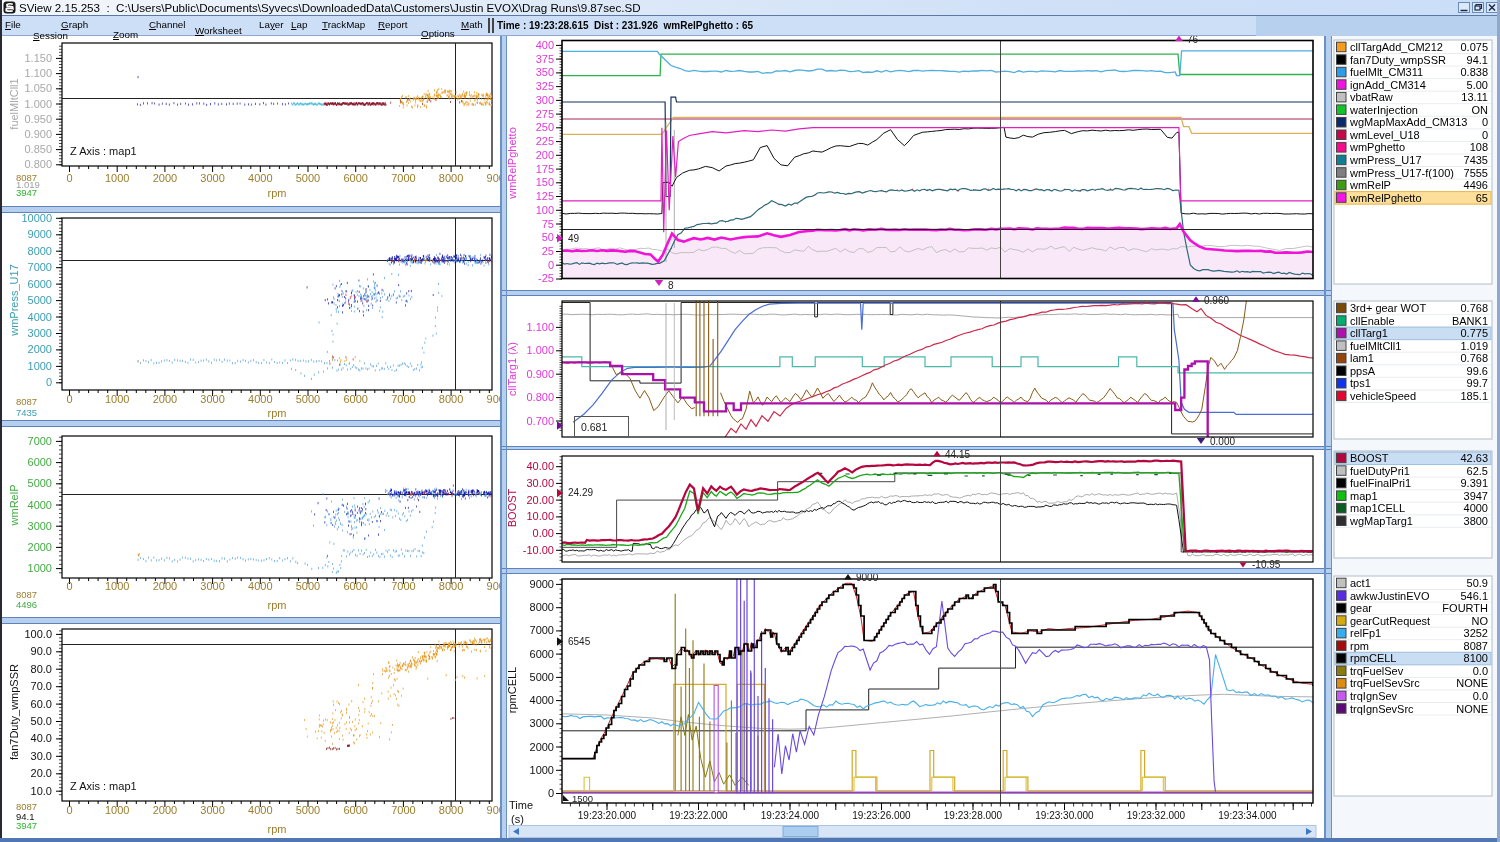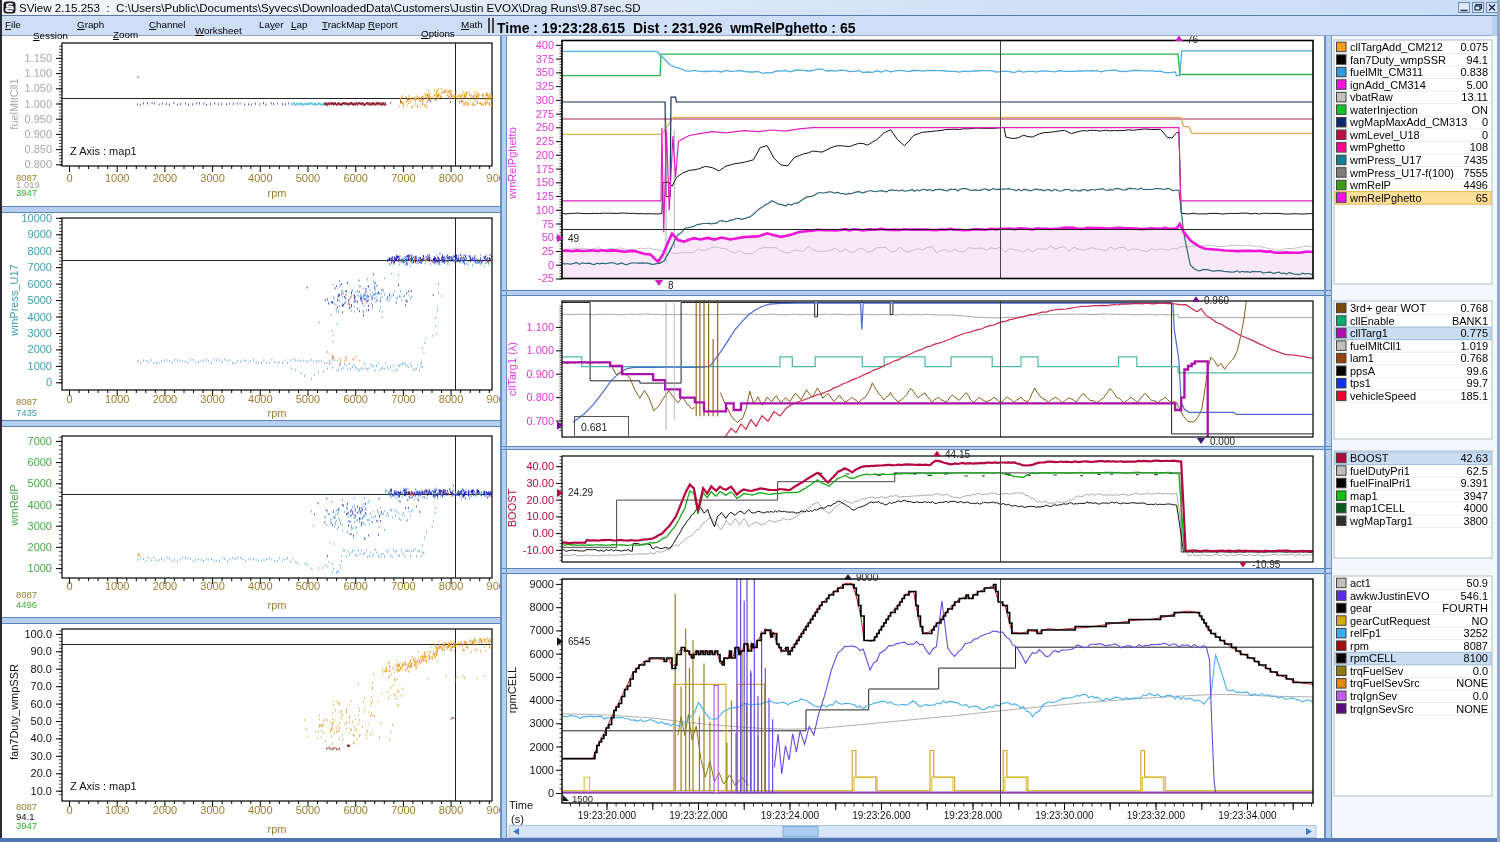--- a/index.html
+++ b/index.html
@@ -1,21 +1,21 @@
 <!DOCTYPE html>
 <html><head><meta charset="utf-8"><style>
 html,body{margin:0;padding:0;width:1500px;height:842px;overflow:hidden;background:#b7d0ee;
  font-family:'Liberation Sans',sans-serif;}
 #title{position:absolute;left:0;top:0;width:1500px;height:15px;
  background:linear-gradient(90deg,#f4f7fc 0%,#e2ecf9 30%,#cfe0f7 70%,#cbdef8 100%);
  border-bottom:1px solid #5a78a8;}
 #title .txt{position:absolute;left:19px;top:1px;font-size:11.6px;color:#000;white-space:pre;}
-#menu{position:absolute;left:0;top:16px;width:1492px;height:19px;background:#cddff7;
+#menu{position:absolute;left:0;top:16px;width:1256px;height:19px;background:#cddff7;
  border-bottom:1px solid #8fa8cc;font-size:9.8px;color:#000;}
-#status{position:absolute;left:497px;top:4px;font-weight:bold;font-size:14px;white-space:pre;}
+#status{position:absolute;left:497px;top:4px;font-weight:bold;font-size:10px;white-space:pre;}
 #main{position:absolute;left:0;top:36px;width:1500px;height:806px;background:#b7d0ee;}
 .pnl{position:absolute;}
 #lbord{position:absolute;left:0;top:0;width:2px;height:842px;background:#2a2a33;}
 #bbord{position:absolute;left:0;top:837.5px;width:1500px;height:4.5px;background:#5076b4;}
 #rbord{position:absolute;left:1497px;top:0;width:3px;height:842px;background:#8fa8cc;}
 u{text-decoration:underline;}
 </style></head><body>
 <div id="main"></div>
 <svg class="pnl" style="left:507px;top:36px;background:#fff" width="818" height="254" viewBox="507 36 818 254">
     <clipPath id="cp1">
@@ -1244,28 +1244,28 @@
       <rect x="14.5" y="0.5" width="11" height="10" fill="#dce9f8" stroke="#6a8ab8"></rect>
       <rect x="17" y="4" width="5" height="4" fill="none" stroke="#1a2a4a" stroke-width="1.2"></rect>
       <path d="M18 4 V2.5 H23.5 V6.5 H22" fill="none" stroke="#1a2a4a" stroke-width="1.2"></path>
       <rect x="28.5" y="0.5" width="11" height="10" fill="#dce9f8" stroke="#6a8ab8"></rect>
       <path d="M31 2.5 L37 8.5 M37 2.5 L31 8.5" stroke="#1a2a4a" stroke-width="1.5"></path>
     </svg>
   </div>
 <div id="menu">
     <span style="position:absolute;left:5px;top:3px"><u>F</u>ile</span>
     <span style="position:absolute;left:33px;top:14px"><u>S</u>ession</span>
-    <span style="position:absolute;left:77px;top:3px"><u>G</u>raph</span>
+    <span style="position:absolute;left:61px;top:3px"><u>G</u>raph</span>
     <span style="position:absolute;left:113px;top:13px"><u>Z</u>oom</span>
     <span style="position:absolute;left:149px;top:3px"><u>C</u>hannel</span>
     <span style="position:absolute;left:195px;top:9px"><u>W</u>orksheet</span>
     <span style="position:absolute;left:259px;top:3px">La<u>y</u>er</span>
     <span style="position:absolute;left:291px;top:3px"><u>L</u>ap</span>
     <span style="position:absolute;left:322px;top:3px"><u>T</u>rackMap</span>
-    <span style="position:absolute;left:368px;top:3px"><u>R</u>eport</span>
+    <span style="position:absolute;left:378px;top:3px"><u>R</u>eport</span>
     <span style="position:absolute;left:421px;top:12px"><u>O</u>ptions</span>
     <span style="position:absolute;left:461px;top:3px"><u>M</u>ath</span>
     <span style="position:absolute;left:488px;top:2px;width:1.5px;height:15px;background:#444"></span>
     <span style="position:absolute;left:492px;top:2px;width:1.5px;height:15px;background:#444"></span>
     <span id="status">Time : 19:23:28.615  Dist : 231.926  wmRelPghetto : 65</span>
   </div>
 <div id="lbord"></div>
 <div id="bbord"></div>
 <div id="rbord"></div>
 </body></html>

